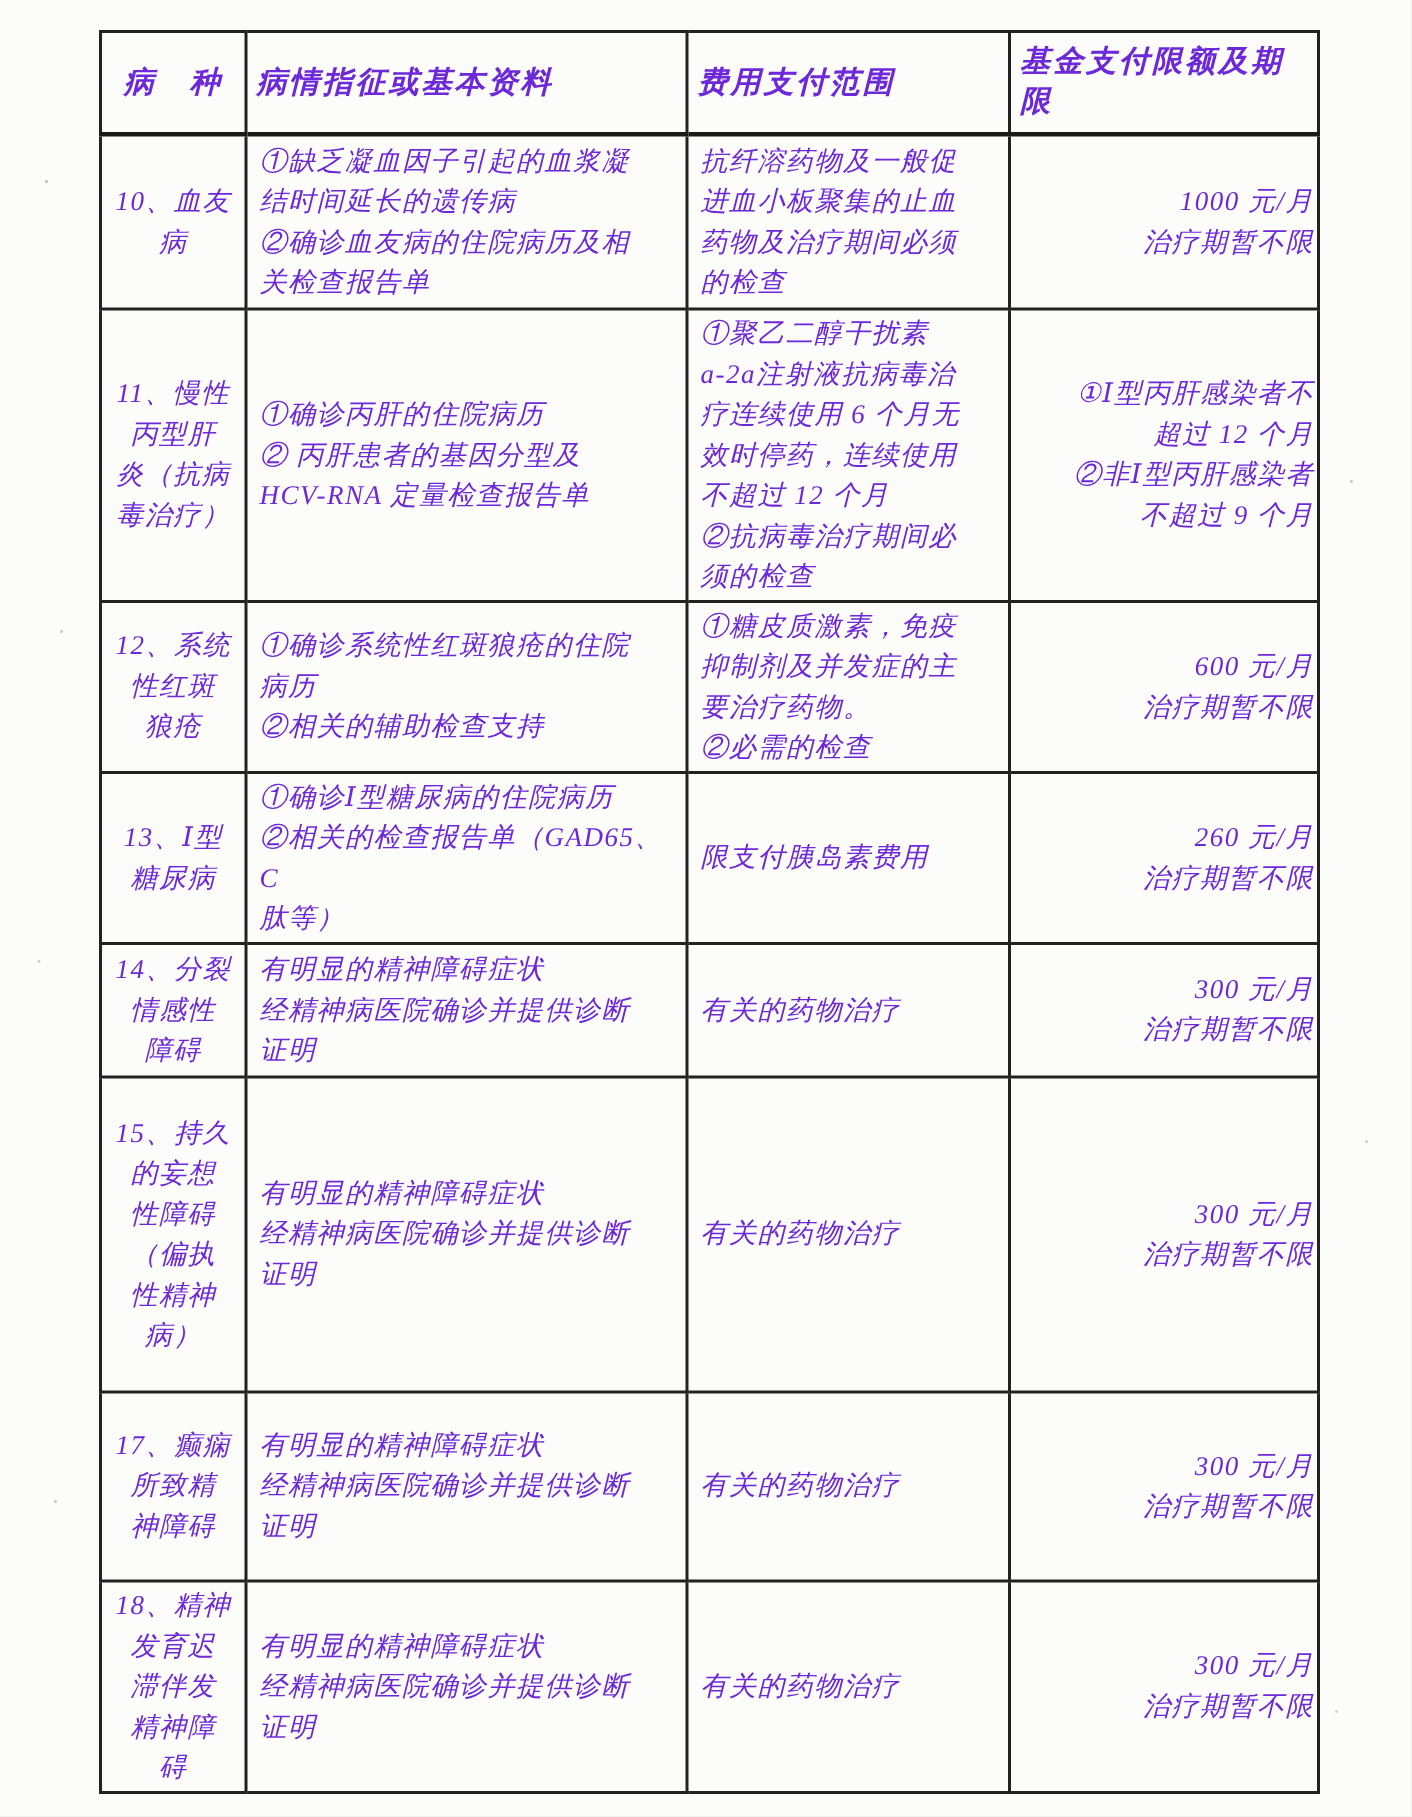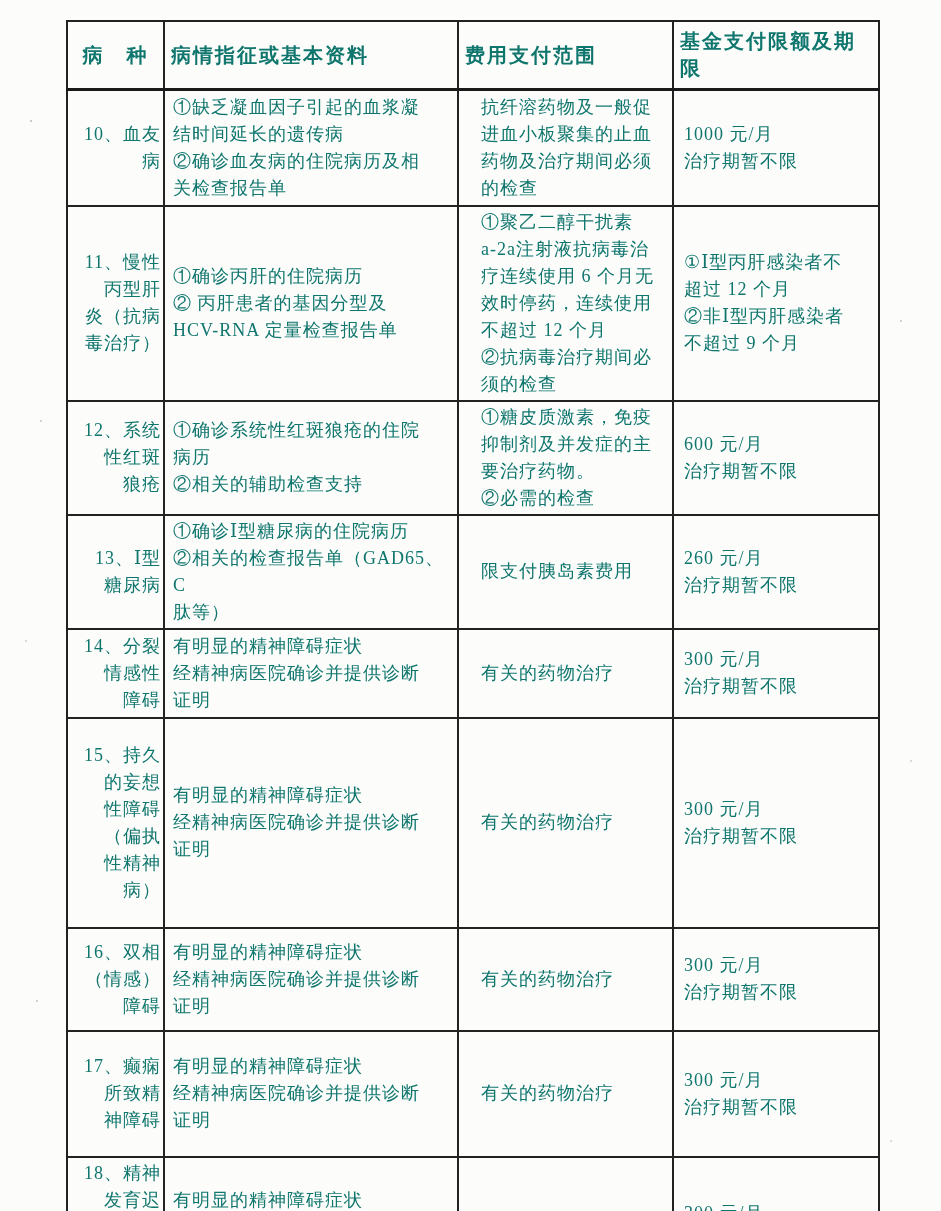--- a/index.html
+++ b/index.html
@@ -7,21 +7,22 @@
     padding: 0;
     background: #e8e8e6;
   }
   .page {
     position: relative;
     width: 941px;
     height: 1211px;
     background: #fcfcfa;
     overflow: hidden;
     font-family: "Liberation Serif", "DejaVu Serif", serif;
-    color: #0f766e;
+    color: #6d28d9;
+    font-style: italic;
   }
   
   .speckles {
     position: absolute;
     width: 2px; height: 2px;
     background: rgba(60,60,60,.35);
     border-radius: 50%;
     left: 30px; top: 120px;
     box-shadow:
       10px 300px 0 rgba(70,70,70,.3),
@@ -53,26 +54,26 @@
   .scan-table th {
     font-size: 20px;
     font-weight: bold;
     letter-spacing: 2px;
     text-align: left;
     padding: 6px 6px;
     border-bottom: 3px solid #1a1a1a;
   }
   .scan-table th.c1 { text-align: center; }
   .scan-table td.c1 {
-    text-align: right;
+    text-align: center;
     padding: 2px 2px;
   }
   .scan-table td.c2 { padding-left: 8px; padding-right: 3px; }
-  .scan-table td.c3 { padding-left: 22px; padding-right: 2px; }
-  .scan-table td.c4 { padding-left: 10px; padding-right: 2px; }
+  .scan-table td.c3 { padding-left: 8px; padding-right: 2px; }
+  .scan-table td.c4 { padding-left: 10px; padding-right: 2px; text-align: right; }
 </style>
 </head>
 <body>
 
 <div class="page">
   <div class="speckles"></div>
 
   <table class="scan-table">
     <colgroup>
       <col style="width:97px">
@@ -171,31 +172,20 @@
 性精神
 病）</td>
       <td class="c2">有明显的精神障碍症状
 经精神病医院确诊并提供诊断
 证明</td>
       <td class="c3">有关的药物治疗</td>
       <td class="c4">300 元/月
 治疗期暂不限</td>
     </tr>
 
-    <tr style="height:103px;">
-      <td class="c1">16、双相
-（情感）
-障碍</td>
-      <td class="c2">有明显的精神障碍症状
-经精神病医院确诊并提供诊断
-证明</td>
-      <td class="c3">有关的药物治疗</td>
-      <td class="c4">300 元/月
-治疗期暂不限</td>
-    </tr>
 
     <tr style="height:126px;">
       <td class="c1">17、癫痫
 所致精
 神障碍</td>
       <td class="c2">有明显的精神障碍症状
 经精神病医院确诊并提供诊断
 证明</td>
       <td class="c3">有关的药物治疗</td>
       <td class="c4">300 元/月

